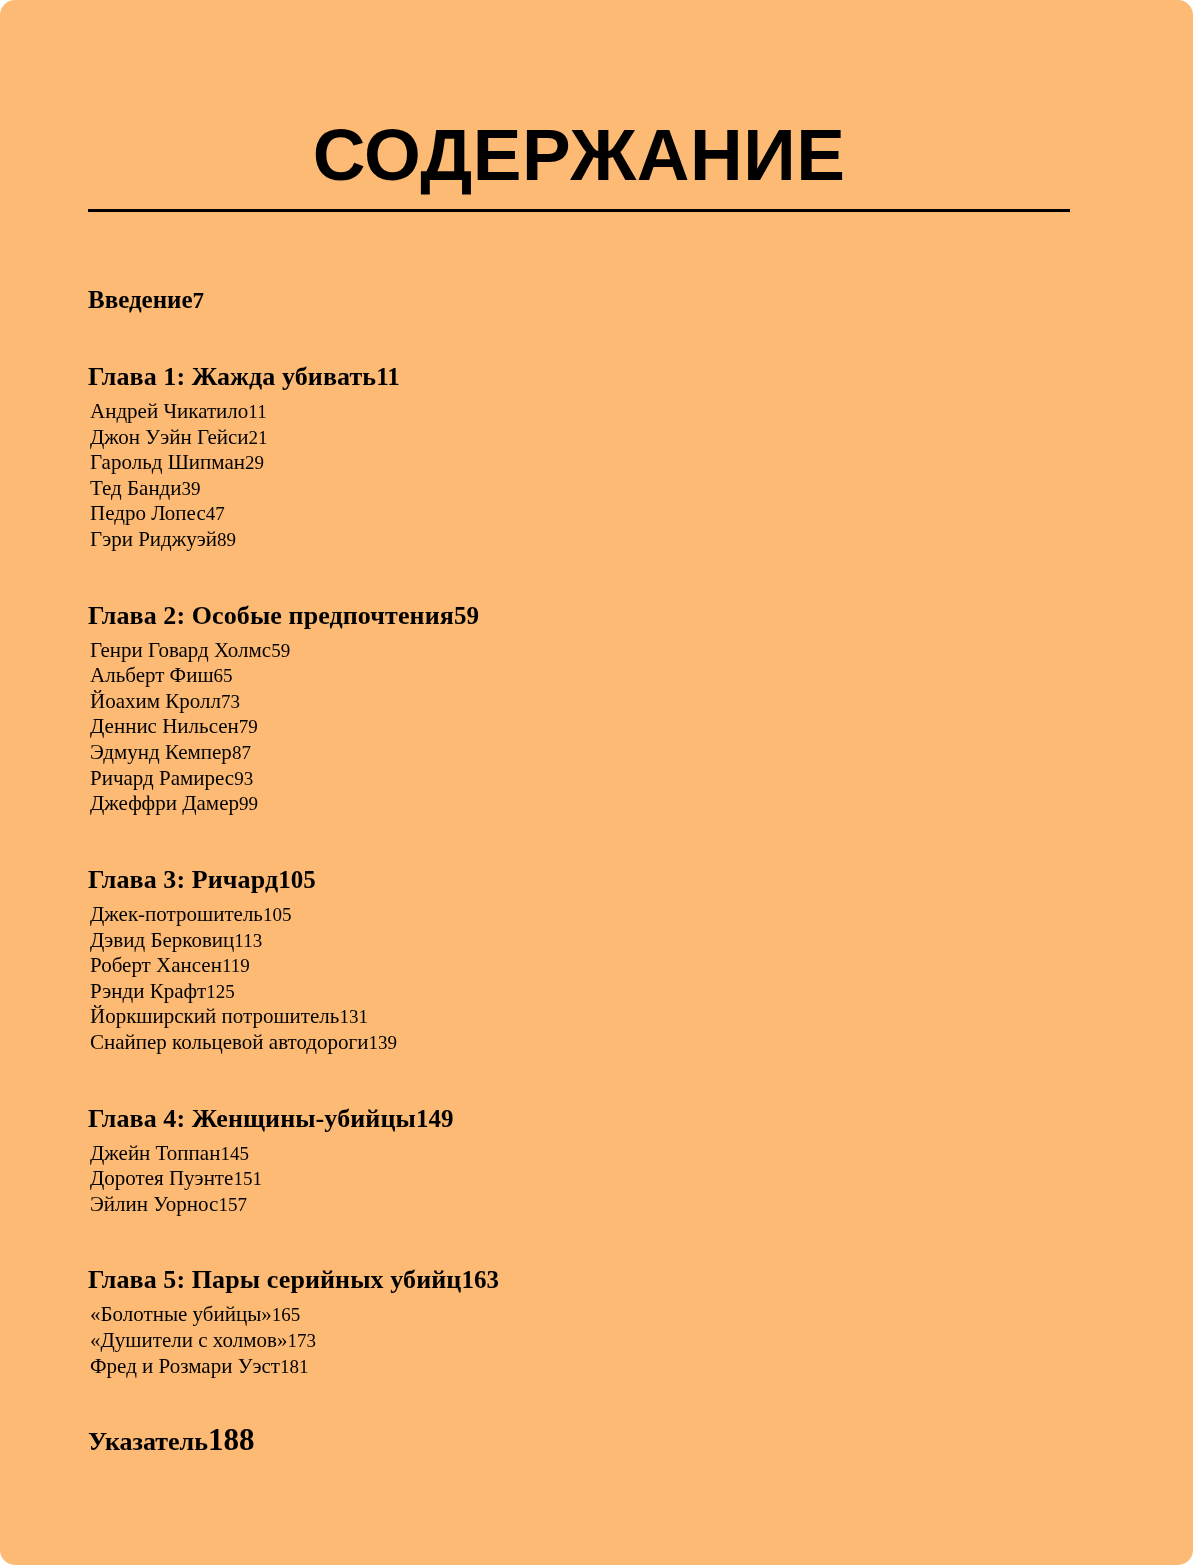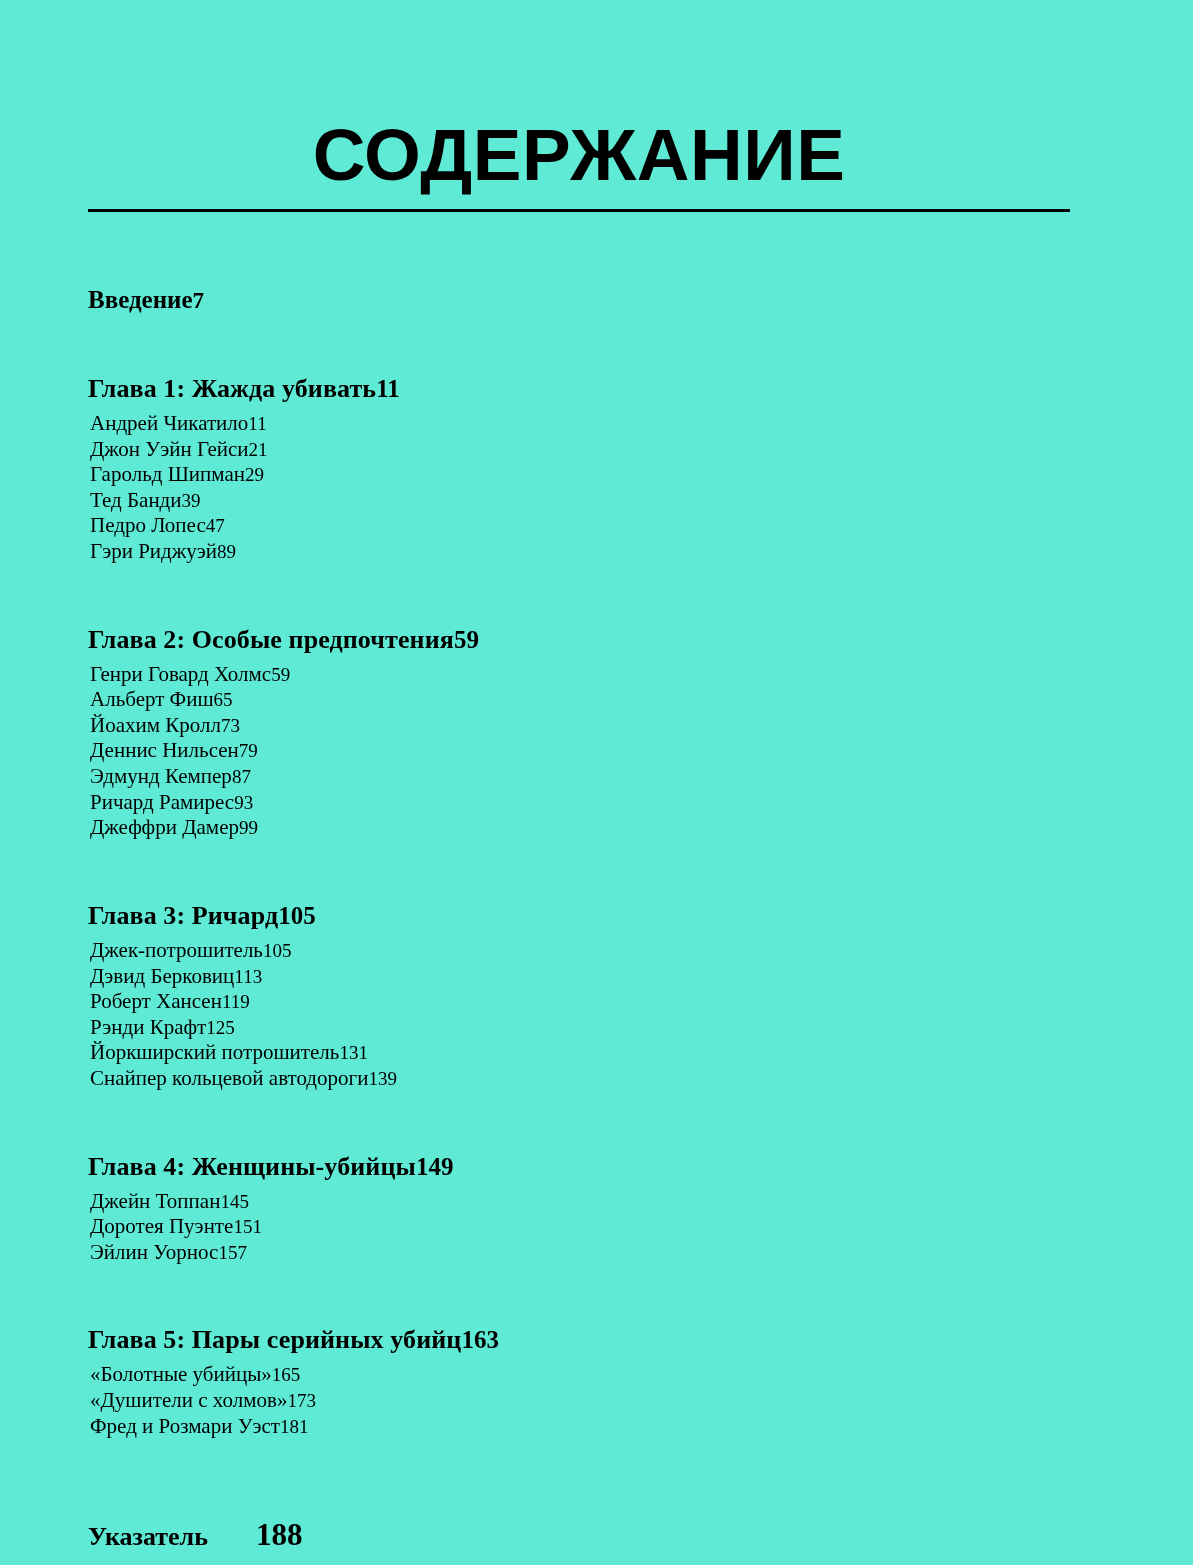--- a/index.html
+++ b/index.html
@@ -14,21 +14,22 @@
     color: #000000;
     position: relative;
     overflow: hidden;
   }
   .page {
     position: absolute;
     left: 0;
     top: 0;
     width: 1193px;
     height: 1565px;
-    background: #5eead4;
+    background: #fdba74;
+    border-radius: 15px;
   }
   .content {
     position: absolute;
     left: 88px;
     top: 118px;
     width: 982px;
   }
   .toc-title {
     font-family: "Liberation Sans", sans-serif;
     font-weight: bold;
@@ -58,21 +59,21 @@
     font-weight: bold;
     font-size: 25px;
     margin-bottom: 0;
   }
   .front-matter .pg {
     font-weight: bold;
     font-size: 23px;
   }
 
   .chapter-block {
-    margin-top: 60px;
+    margin-top: 48px;
   }
   .chapter-row {
     font-weight: bold;
     font-size: 26px;
     margin-bottom: 7px;
   }
   .chapter-row .label {
     letter-spacing: 0.1px;
   }
   .chapter-row .pg {
@@ -86,24 +87,23 @@
     padding-left: 2px;
   }
   .entry-row .label {
     padding-left: 0;
   }
   .entry-row .pg {
     font-size: 19px;
   }
 
   .back-matter {
-    margin-top: 78px;
+    margin-top: 43px;
     font-weight: bold;
     font-size: 26px;
-    gap: 48px;
   }
   .back-matter .pg {
     font-weight: bold;
     font-size: 31px;
   }
 
   .entries {
     padding-left: 0;
   }
   .entry-row .label,

